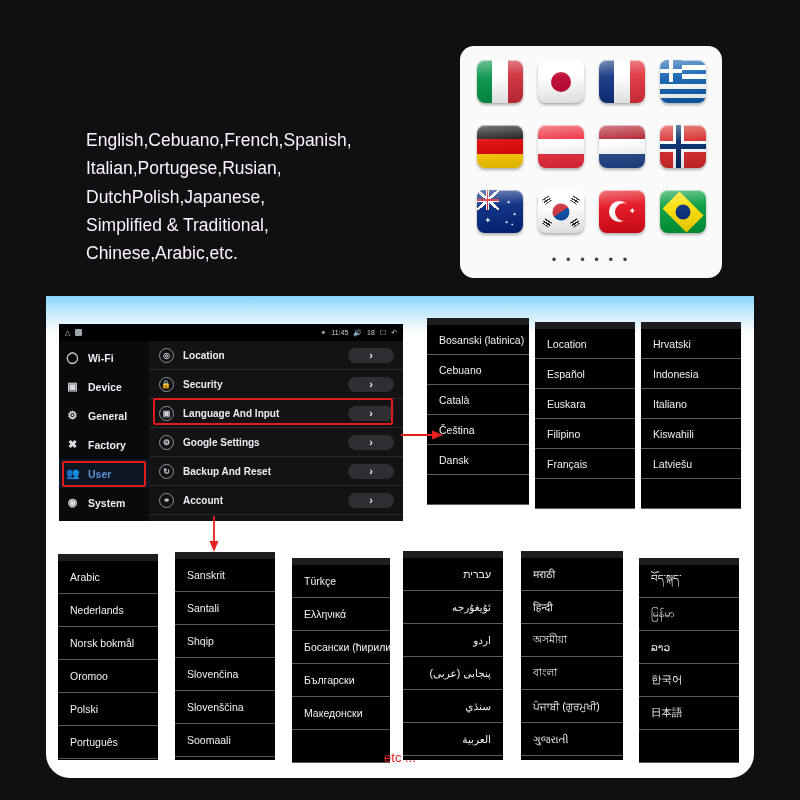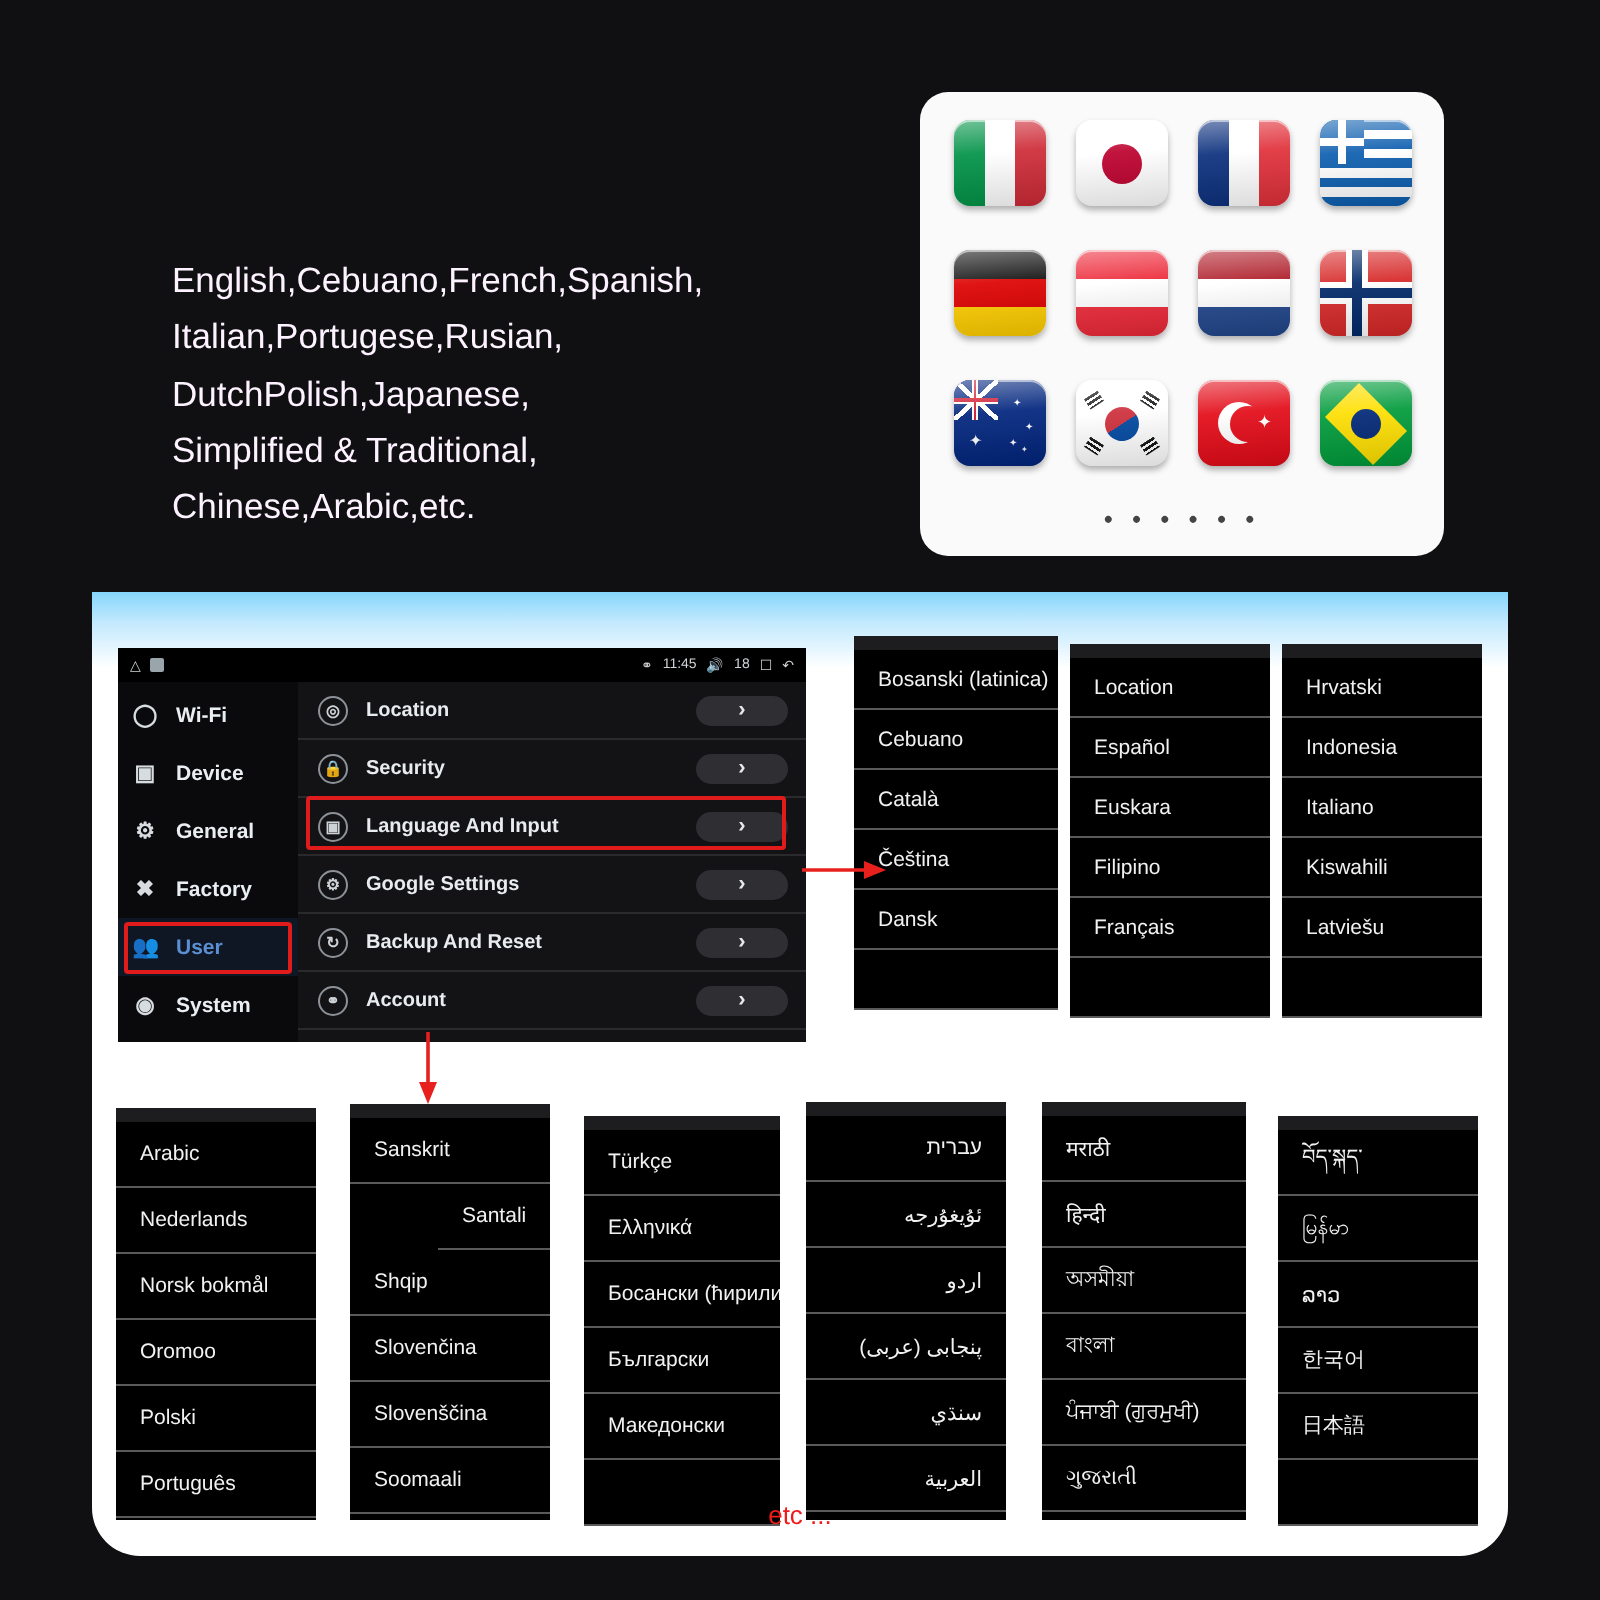--- a/index.html
+++ b/index.html
@@ -378,21 +378,21 @@
         <div class="lcell" style="height: 33px;">Arabic</div>
         <div class="lcell" style="height: 33px;">Nederlands</div>
         <div class="lcell" style="height: 33px;">Norsk bokmål</div>
         <div class="lcell" style="height: 33px;">Oromoo</div>
         <div class="lcell" style="height: 33px;">Polski</div>
         <div class="lcell" style="height: 33px;">Português</div>
       </div>
     <div class="lang-col" id="lc4" style="left:129px;top:256px;width:100px;height:208px;">
         <div class="hdr"></div>
         <div class="lcell" style="height: 33px;">Sanskrit</div>
-        <div class="lcell" style="height: 33px; margin-left: 44px;">Santali</div>
+        <div class="lcell" style="height: 33px;">Santali</div>
         <div class="lcell" style="height: 33px;">Shqip</div>
         <div class="lcell" style="height: 33px;">Slovenčina</div>
         <div class="lcell" style="height: 33px;">Slovenščina</div>
         <div class="lcell" style="height: 33px;">Soomaali</div>
       </div>
     <div class="lang-col" id="lc5" style="left:246px;top:262px;width:98px;height:202px;">
         <div class="hdr"></div>
         <div class="lcell" style="height: 33px;">Türkçe</div>
         <div class="lcell" style="height: 33px;">Ελληνικά</div>
         <div class="lcell" style="height: 33px;">Босански (ћирилиц</div>

